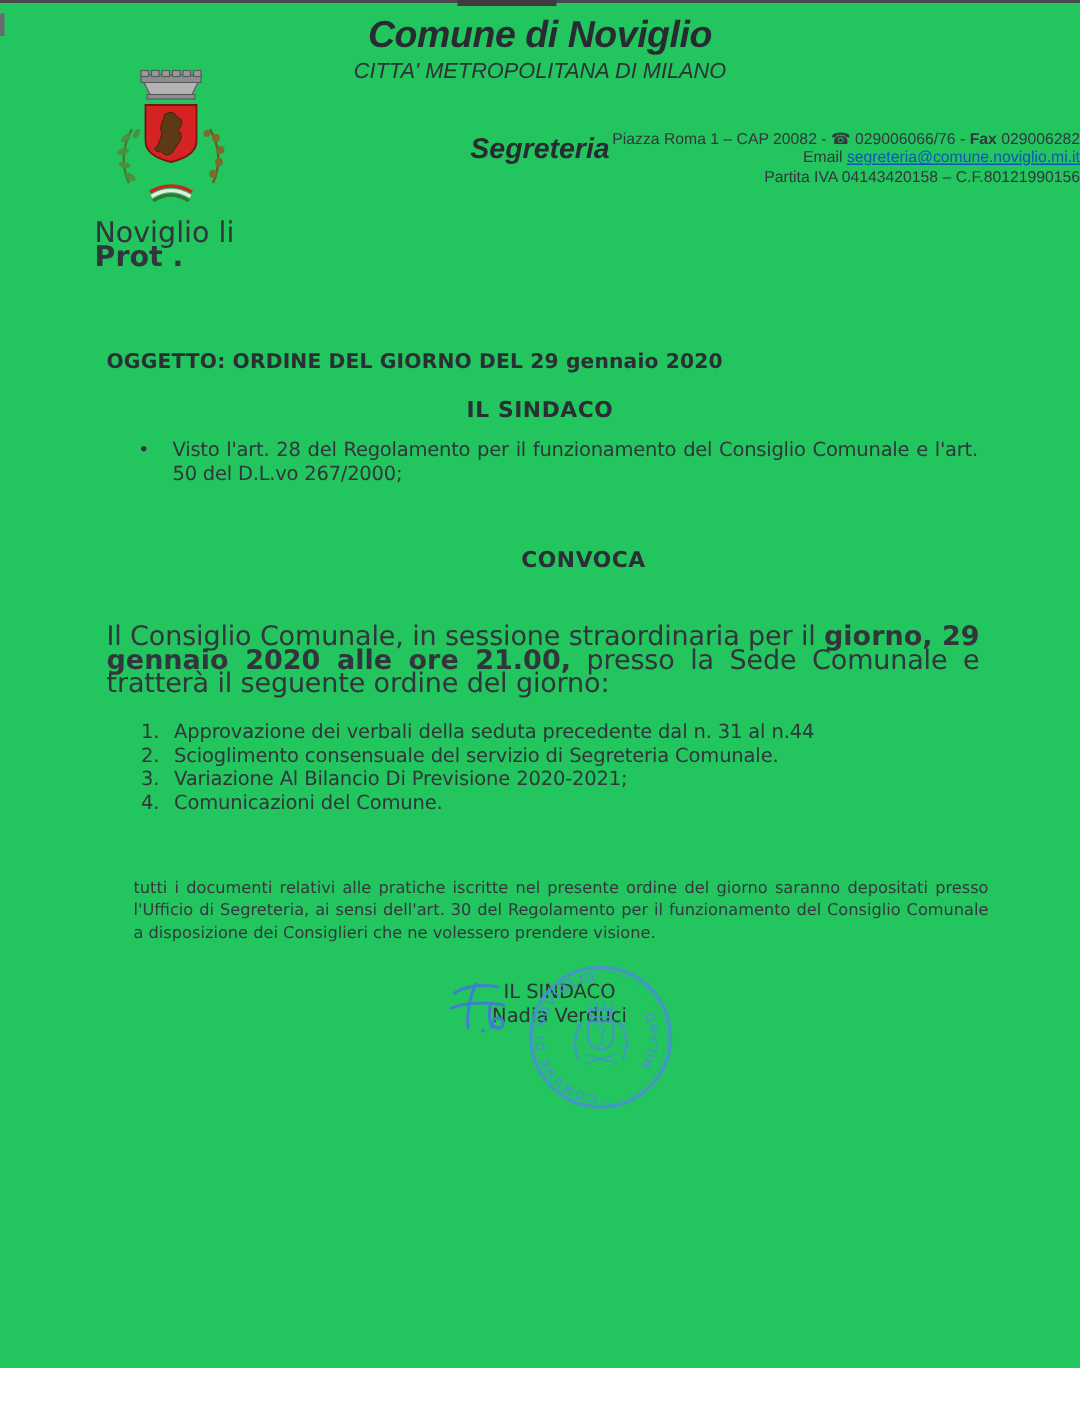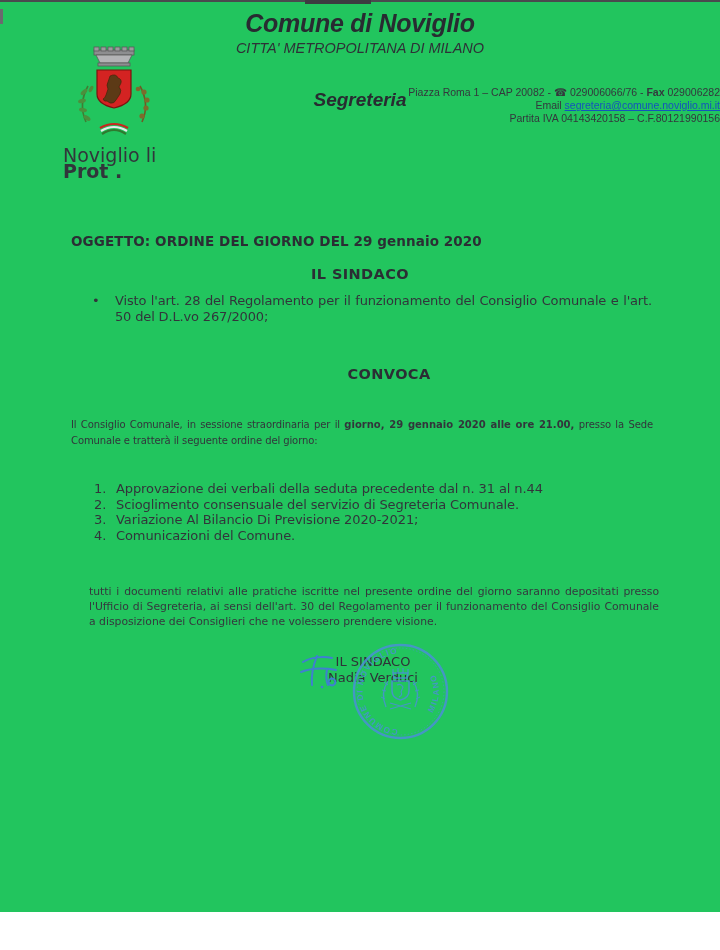--- a/index.html
+++ b/index.html
@@ -41,21 +41,21 @@
   .place-block .prot { font-weight:bold; }
   .subject { position:absolute; left:71px; top:233px; font-size:13.5px; font-weight:bold; letter-spacing:0.1px; color:#2b2e34; }
   .center-head { position:absolute; left:0; width:720px; text-align:center; font-size:14.5px; font-weight:bold; letter-spacing:0.4px; color:#2b2e34; }
   .head-sindaco { top:266px; }
   .head-convoca { top:366px;margin-left:29px; }
 
   .bullet-item { position:absolute; left:92px; top:293px; width:560px; display:flex; }
   .bullet-marker { width:23px; font-size:13px; line-height:16px; flex:none; }
   .bullet-text { width:537px; font-size:13px; line-height:16px; text-align:justify; letter-spacing:-0.15px; }
 
-  .paragraph { position:absolute; left:71px; top:417px; width:582px; font-size:10px; line-height:15.5px; text-align:justify; letter-spacing:-0.1px; }
+  .paragraph { position:absolute; left:71px; top:417px; width:582px; font-size:18px; line-height:15.5px; text-align:justify; letter-spacing:-0.1px; }
   .paragraph b { font-weight:bold; letter-spacing:0; }
 
   .agenda { position:absolute; left:94px; top:481px; width:560px; }
   .agenda-row { display:flex; font-size:13px; line-height:15.6px; letter-spacing:-0.1px; }
   .agenda-num { width:22px; flex:none; }
 
   .footnote { position:absolute; left:89px; top:584px; width:570px; font-size:10.8px; line-height:15px; text-align:justify; color:#35383e; }
 
   
   .sig-block { position:absolute; left:312px; top:654px; width:122px; text-align:center; font-size:13px; line-height:15.5px; color:#2f3238; }

